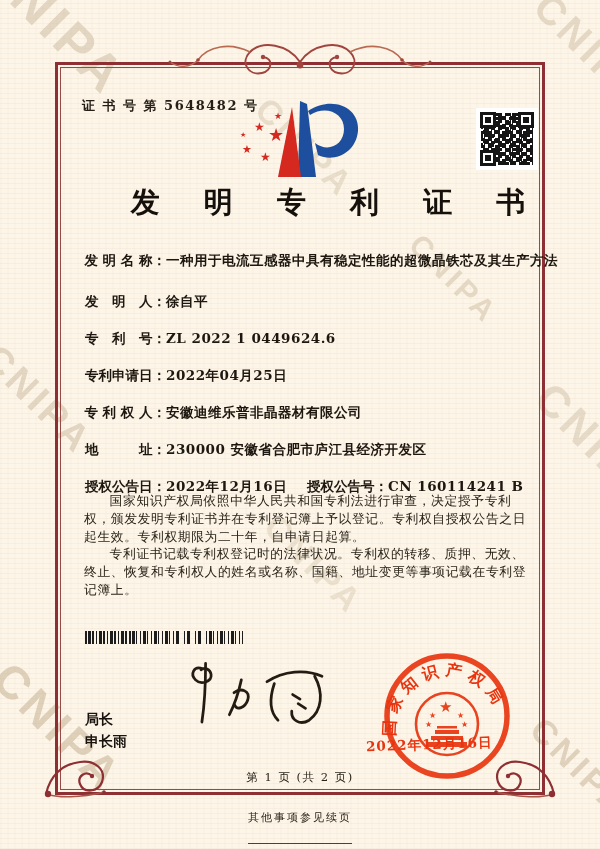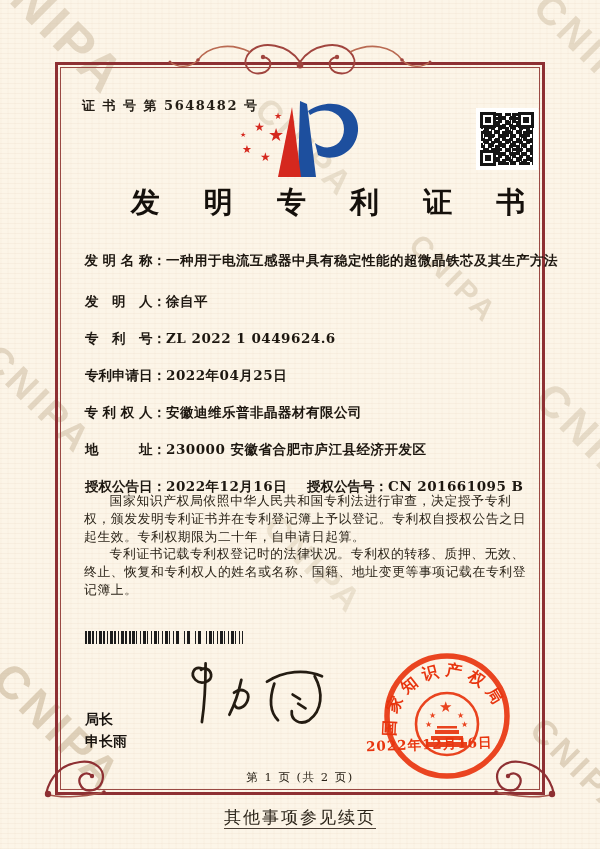--- a/index.html
+++ b/index.html
@@ -42,22 +42,22 @@
         #1d1d1d 3px 6px,rgba(0,0,0,0) 6px 7.5px,#1d1d1d 7.5px 8.5px,rgba(0,0,0,0) 8.5px 11px);}
   .director{position:absolute;left:85px;top:708px;z-index:2;
       font-family:"DejaVu Sans",sans-serif;font-weight:700;font-size:14px;line-height:22px;color:#19140f;}
   .sig{position:absolute;left:168px;top:655px;z-index:2;}
   .seal{position:absolute;left:381px;top:650px;width:132px;height:132px;z-index:4;}
   .seal-date{position:absolute;left:366px;top:736px;z-index:5;color:#e8350f;
       font-size:13.5px;font-weight:700;letter-spacing:1px;transform:rotate(-2deg);white-space:nowrap;}
   .page-num{position:absolute;left:0;top:770px;width:100%;text-align:center;font-size:11.5px;
       letter-spacing:1.5px;z-index:2;color:#2a2318;}
   .footer-note{position:absolute;left:0;top:806px;width:100%;text-align:center;z-index:2;}
-  .footer-note span{font-size:17px;letter-spacing:2px;color:#2a2318;
-      border-bottom:1px solid #4d4136;padding-bottom:1px;margin-top:40px;}
+  .footer-note span{font-size:11px;letter-spacing:2px;color:#2a2318;
+      border-bottom:1px solid #4d4136;padding-bottom:19px;margin-top:40px;}
 </style>
 </head>
 <body>
 
 <div class="page">
 
   <span class="wm" style="left:-35px;top:-8px;font-size:52px;color:rgba(201,184,156,.50)">CNIPA</span>
   <span class="wm" style="left:520px;top:28px;font-size:40px;color:rgba(201,184,156,.45)">CNIPA</span>
   <span class="wm" style="left:243px;top:128px;font-size:34px;color:rgba(201,184,156,.38)">CNIPA</span>
   <span class="wm" style="left:398px;top:262px;font-size:30px;color:rgba(201,184,156,.45)">CNIPA</span>
@@ -147,21 +147,21 @@
   <div class="field-row" style="top:367px">
     <span class="lbl">专利申请日：</span><span class="val">2022年04月25日</span>
   </div>
   <div class="field-row" style="top:404px">
     <span class="lbl">专 利 权 人：</span><span class="val">安徽迪维乐普非晶器材有限公司</span>
   </div>
   <div class="field-row" style="top:441px">
     <span class="lbl">地　　　址：</span><span class="val">230000 安徽省合肥市庐江县经济开发区</span>
   </div>
   <div class="field-row" style="top:478px">
-    <span class="lbl">授权公告日：</span><span class="val w">2022年12月16日</span><span class="lbl" style="width:auto">授权公告号：</span><span class="val">CN 201661095 B</span>
+    <span class="lbl">授权公告日：</span><span class="val w">2022年12月16日</span><span class="lbl" style="width:auto">授权公告号：</span><span class="val">CN 160114241 B</span>
   </div>
 
   <div class="paras">
     <p>国家知识产权局依照中华人民共和国专利法进行审查，决定授予专利权，颁发发明专利证书并在专利登记簿上予以登记。专利权自授权公告之日起生效。专利权期限为二十年，自申请日起算。</p>
     <p>专利证书记载专利权登记时的法律状况。专利权的转移、质押、无效、终止、恢复和专利权人的姓名或名称、国籍、地址变更等事项记载在专利登记簿上。</p>
   </div>
 
   <div class="barcode"></div>
 
   <div class="director">

